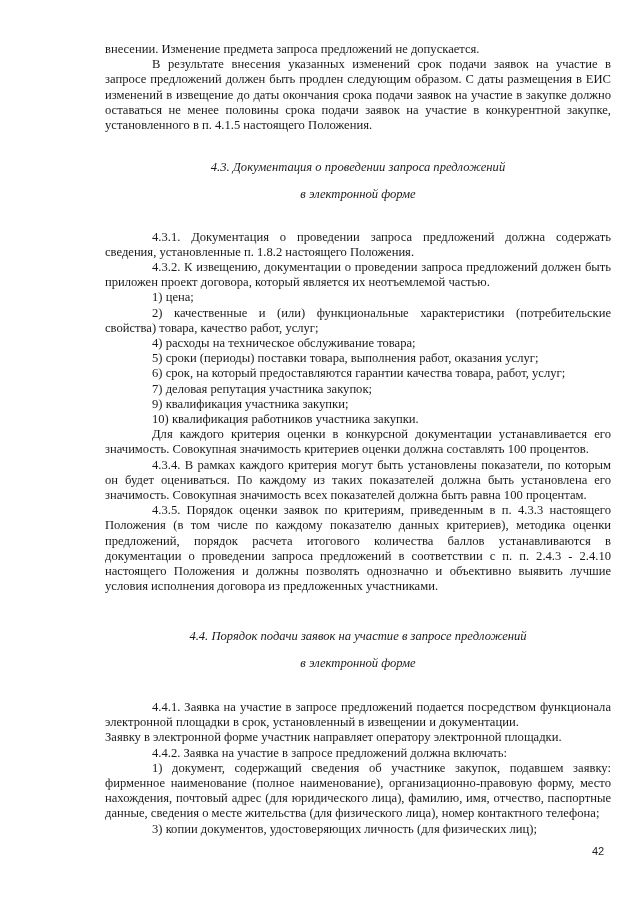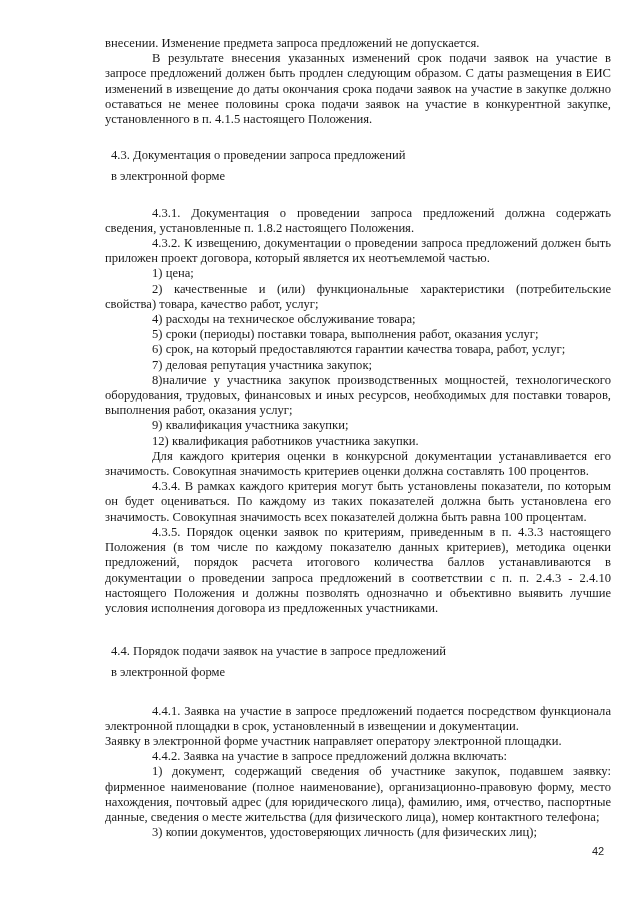--- a/index.html
+++ b/index.html
@@ -11,40 +11,41 @@
       width: 636px;
       height: 900px;
       position: relative;
       overflow: hidden;
       font-family: "Liberation Serif", "DejaVu Serif", serif;
       color: #1a1a1a;
     }
     .page {
       position: absolute;
       left: 105px;
-      top: 36px;
+      top: 42px;
       width: 506px;
       font-size: 12.6px;
       line-height: 15.2px;
     }
     .p {
       margin: 0;
       text-align: justify;
       text-align-last: left;
     }
     .ind {
       text-indent: 47px;
     }
     .li {
       text-indent: 47px;
     }
     .heading {
-      text-align: left;
-      margin: 6px;
+      text-align: center;
+      margin: 12px;
       line-height: 15.2px;
+      font-style: italic;
     }
     .gap-before-h { height: 15px; }
     .gap-after-h { height: 15px; }
     .gap-before-h2 { height: 22px; }
     .gap-after-h2 { height: 17px; }
     .page-number {
       position: absolute;
       left: 592px;
       top: 845px;
       font-family: "Liberation Sans", "DejaVu Sans", sans-serif;
@@ -67,23 +68,22 @@
 
   <p class="p ind">4.3.1. Документация о проведении запроса предложений должна содержать сведения, установленные п. 1.8.2 настоящего Положения.</p>
   <p class="p ind">4.3.2. К извещению, документации о проведении запроса предложений должен быть приложен проект договора, который является их неотъемлемой частью.</p>
 
   <p class="p li">1) цена;</p>
   <p class="p li">2) качественные и (или) функциональные характеристики (потребительские свойства) товара, качество работ, услуг;</p>
   <p class="p li">4) расходы на техническое обслуживание товара;</p>
   <p class="p li">5) сроки (периоды) поставки товара, выполнения работ, оказания услуг;</p>
   <p class="p li">6) срок, на который предоставляются гарантии качества товара, работ, услуг;</p>
   <p class="p li">7) деловая репутация участника закупок;</p>
-  <p class="p li">8)наличие у участника закупок производственных мощностей, технологического оборудования, трудовых, финансовых и иных ресурсов, необходимых для поставки товаров, выполнения работ, оказания услуг;</p>
   <p class="p li">9) квалификация участника закупки;</p>
-  <p class="p li">12) квалификация работников участника закупки.</p>
+  <p class="p li">10) квалификация работников участника закупки.</p>
 
   <p class="p ind">Для каждого критерия оценки в конкурсной документации устанавливается его значимость. Совокупная значимость критериев оценки должна составлять 100 процентов.</p>
   <p class="p ind">4.3.4. В рамках каждого критерия могут быть установлены показатели, по которым он будет оцениваться. По каждому из таких показателей должна быть установлена его значимость. Совокупная значимость всех показателей должна быть равна 100 процентам.</p>
   <p class="p ind">4.3.5. Порядок оценки заявок по критериям, приведенным в п. 4.3.3 настоящего Положения (в том числе по каждому показателю данных критериев), методика оценки предложений, порядок расчета итогового количества баллов устанавливаются в документации о проведении запроса предложений в соответствии с п. п. 2.4.3 - 2.4.10 настоящего Положения и должны позволять однозначно и объективно выявить лучшие условия исполнения договора из предложенных участниками.</p>
 
   <div class="gap-before-h2"></div>
   <p class="heading">4.4. Порядок подачи заявок на участие в запросе предложений</p>
   <p class="heading">в электронной форме</p>
   <div class="gap-after-h2"></div>
 

